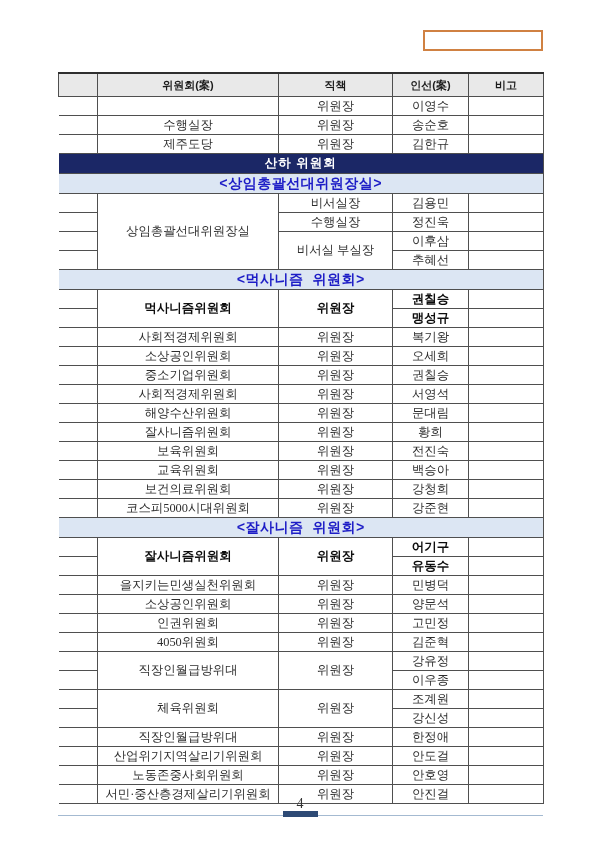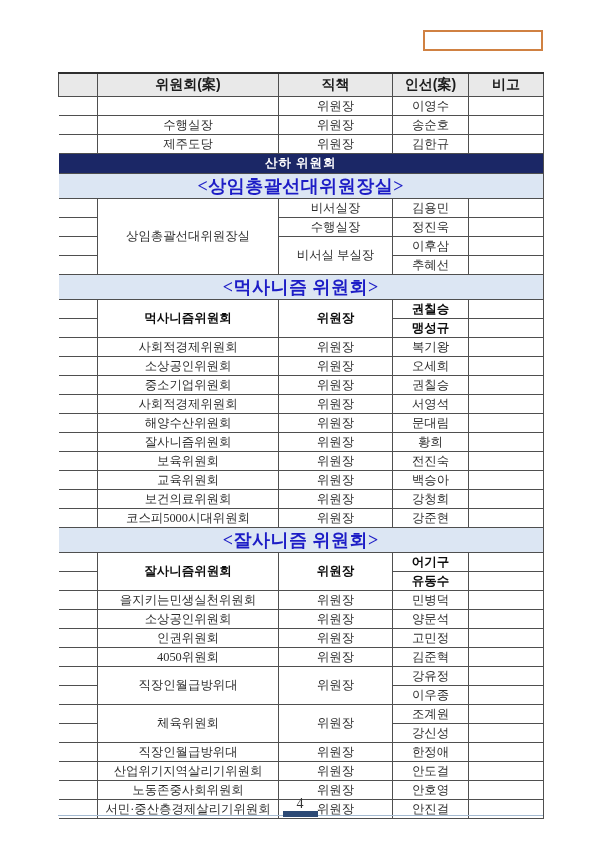--- a/index.html
+++ b/index.html
@@ -21,38 +21,38 @@
   .stamp-box{position:absolute;left:423px;top:30px;width:116px;height:17px;
              border:2px solid var(--orange);background:#fff;}
 
   table.committee{position:absolute;left:58px;top:72px;width:485px;
                   border-collapse:collapse;table-layout:fixed;}
   col.col0{width:39px;} col.col1{width:181px;} col.col2{width:114px;}
   col.col3{width:76px;} col.col4{width:75px;}
 
   th{height:22px;background:var(--header-bg);
      font-family:"Liberation Sans","DejaVu Sans",sans-serif;
-     font-weight:700;font-size:14px;color:#1c1c1c;
+     font-weight:700;font-size:11px;color:#1c1c1c;
      border:1px solid var(--border);border-top:2px solid #2f2f2f;
      padding:0;text-align:center;vertical-align:middle;}
 
   td{height:18px;padding:0;text-align:center;vertical-align:middle;
      font-size:12.4px;color:var(--body-text);
      border:1px solid var(--border);overflow:hidden;white-space:nowrap;}
   td.c0{border-left:none;}
 
   tr.bold td{font-family:"Liberation Sans","DejaVu Sans",sans-serif;
              font-weight:700;font-size:12.5px;color:#0d0d0d;}
 
   tr.banner_dark td{height:19px;background:var(--navy);color:#ffffff;
-             font-family:Liberation Serif, serif;
+             font-family:Liberation Sans, sans-serif;
              font-weight:700;font-size:12.5px;letter-spacing:1px;border-left:none;}
   tr.banner_light td{height:19px;background:var(--light-banner-bg);color:var(--banner-text);
-             font-family:Liberation Serif, serif;
-             font-weight:700;font-size:18px;letter-spacing:.5px;border-left:none;}
+             font-family:Liberation Mono, monospace;
+             font-weight:700;font-size:14px;letter-spacing:.5px;border-left:none;}
 
   .footer-line{position:absolute;left:58px;top:815px;width:485px;height:1px;
                background:var(--footer-line);}
   .footer-bar{position:absolute;left:283px;top:811px;width:35px;height:6px;
               background:var(--footer-bar);}
   .page-number{position:absolute;left:270px;top:796px;width:60px;height:18px;
                text-align:center;font-size:14px;color:#333;}
 </style>
 </head>
 <body>

